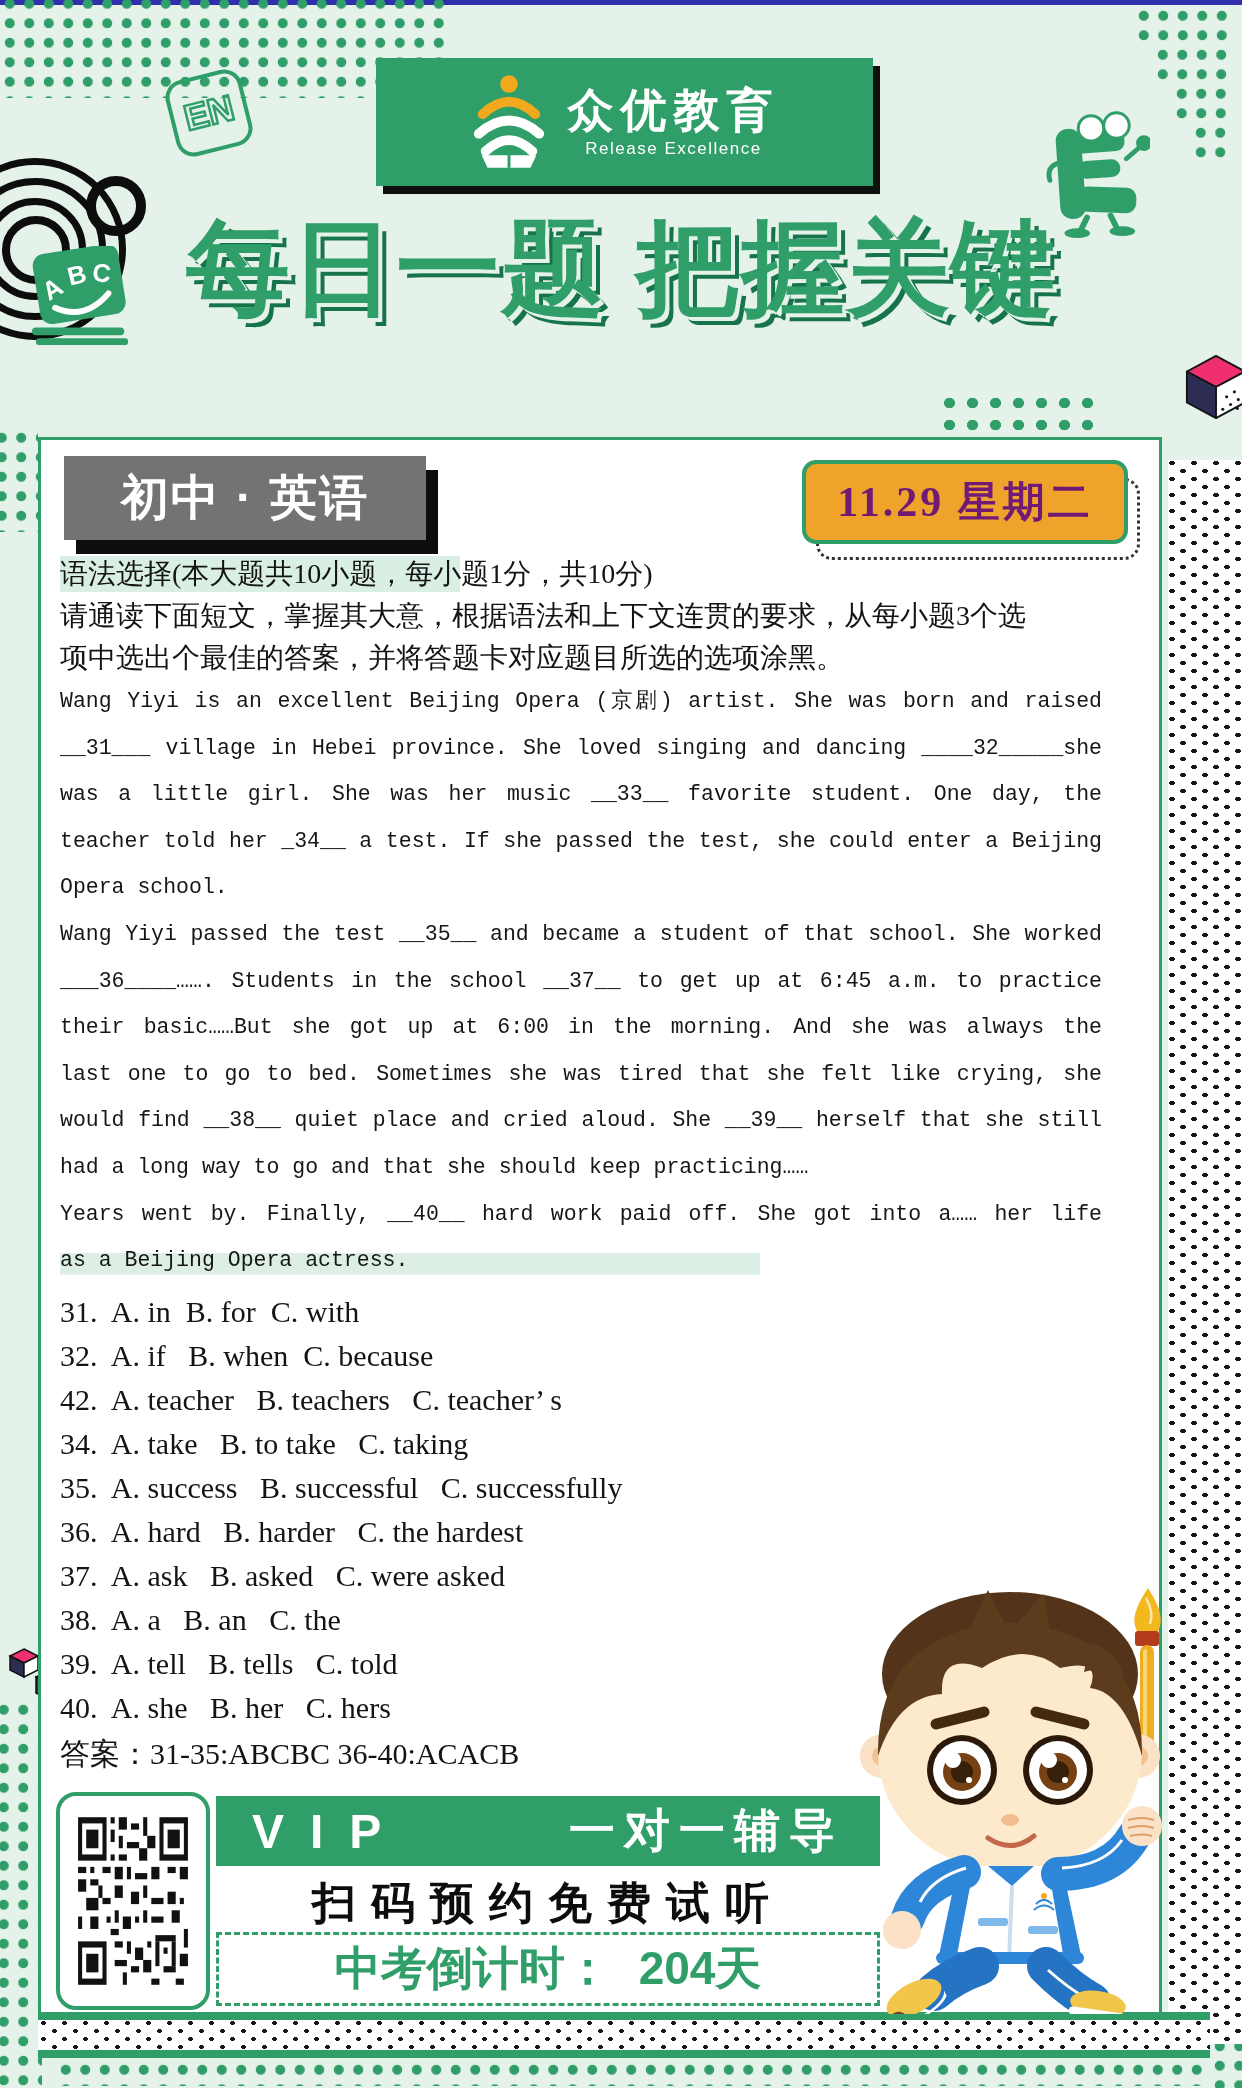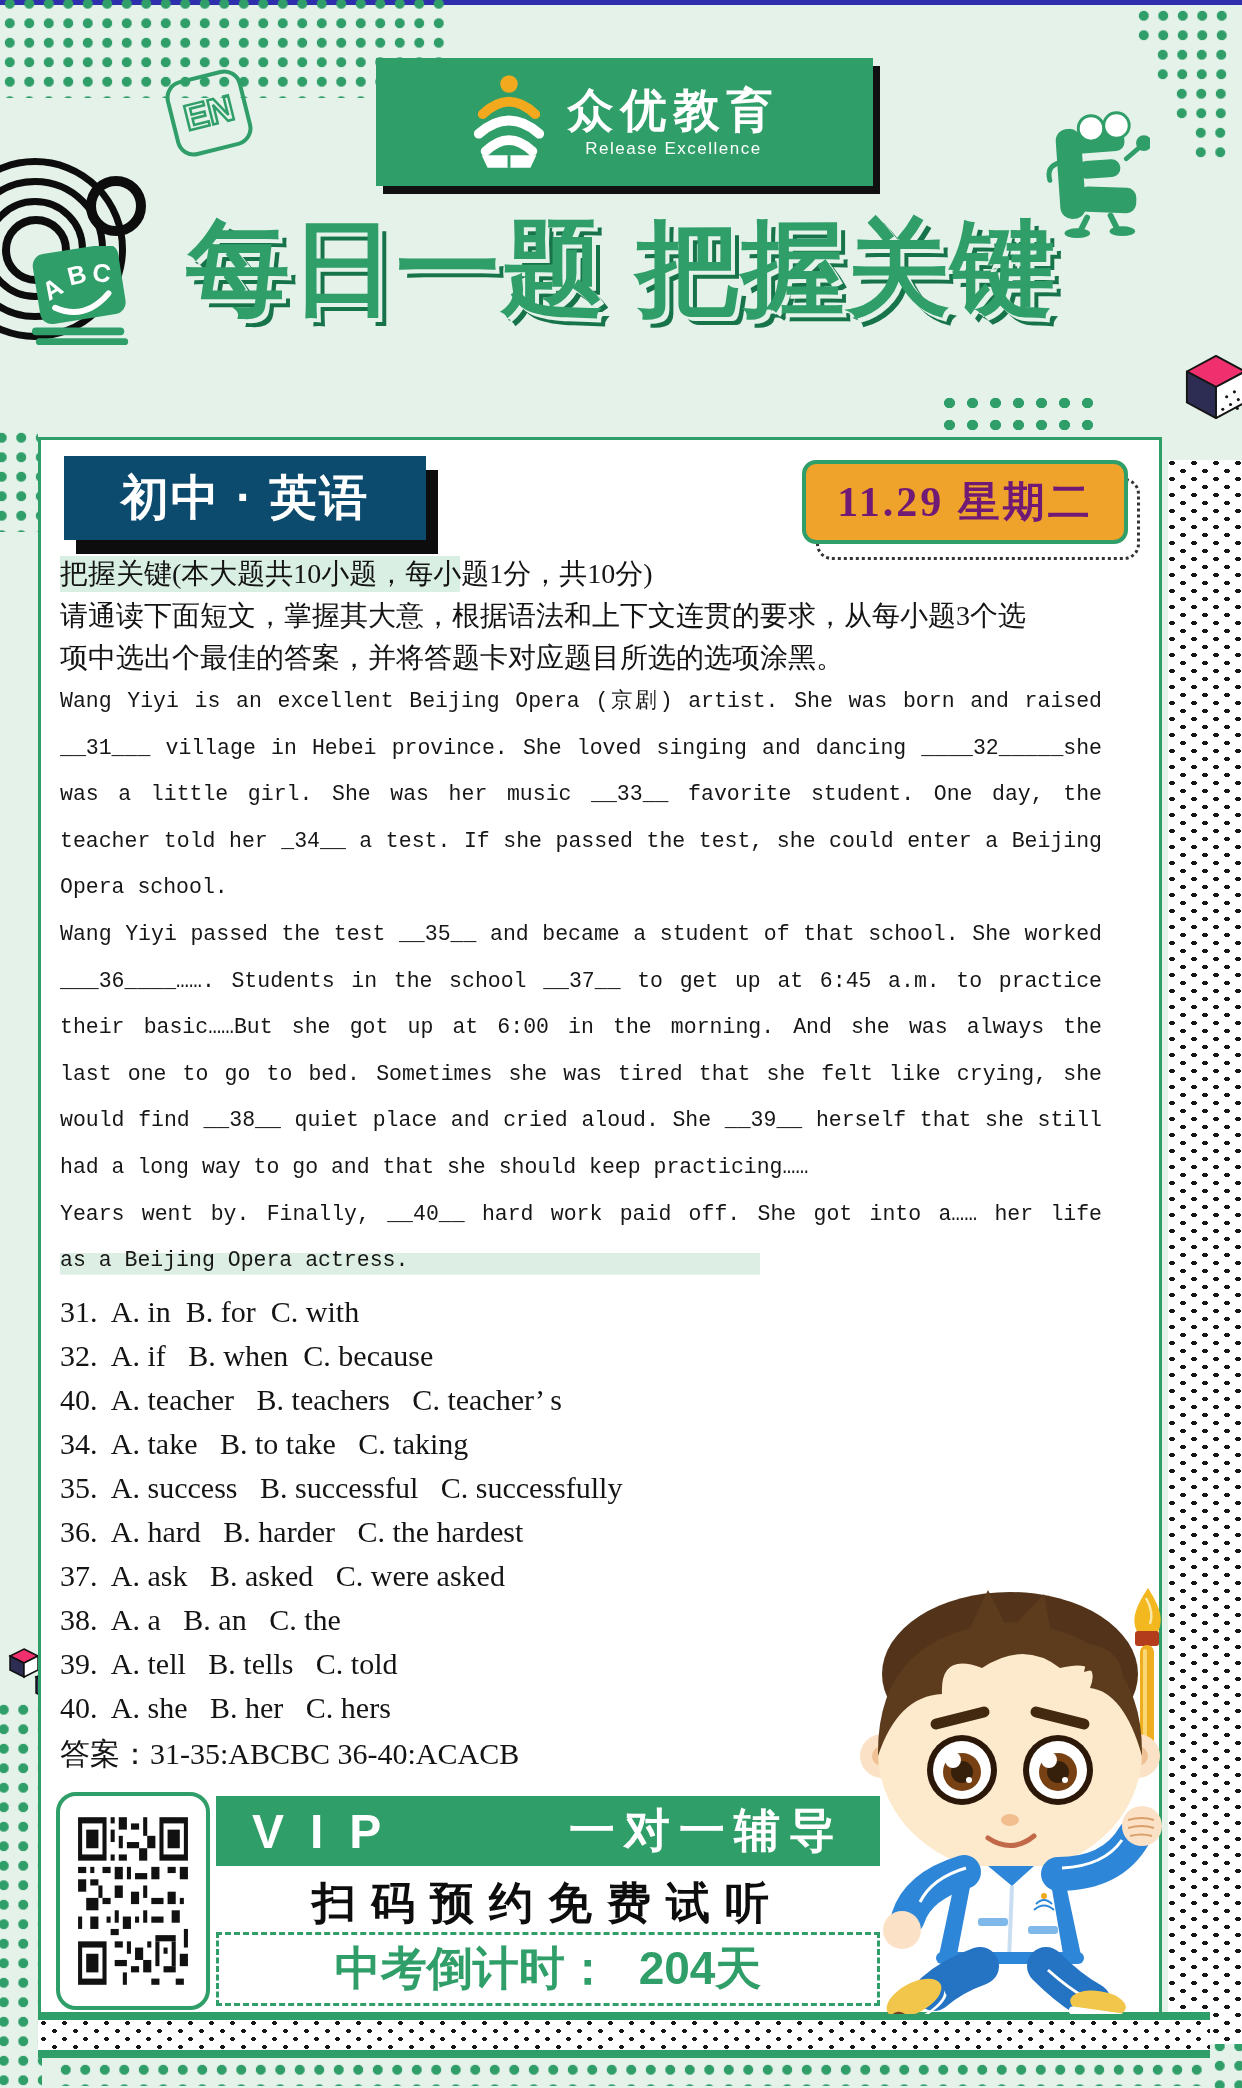--- a/index.html
+++ b/index.html
@@ -44,21 +44,21 @@
               color:#2f9e68;white-space:nowrap;letter-spacing:1px;
               text-shadow:4px 4px 0 #e4f2ea,8px 8px 0 #17744a;}
 
   
   .card{left:38px;top:437px;width:1118px;height:1576px;background:#fff;border:3px solid #2f9e68;}
   .polka{left:1168px;top:460px;width:74px;height:1584px;background:#fff;
          background-image:radial-gradient(#161616 2.6px,transparent 3px),radial-gradient(#161616 2.6px,transparent 3px);
          background-size:22px 16px,22px 16px;background-position:4px 3px,15px 11px;}
 
   .subj-shadow{left:76px;top:470px;width:362px;height:84px;background:#0d0d0d;}
-  .subj{left:64px;top:456px;width:362px;height:84px;background:#0c4a6e;display:flex;align-items:center;justify-content:center;
+  .subj{left:64px;top:456px;width:362px;height:84px;background:#737373;display:flex;align-items:center;justify-content:center;
         color:#fff;font-size:48px;font-weight:bold;letter-spacing:2px;}
   .date-shadow{left:816px;top:478px;width:318px;height:76px;background:#fff;border:3px dotted #333;border-radius:16px;}
   .date{left:802px;top:460px;width:318px;height:76px;background:#f0a32b;border:4px solid #2f9e68;border-radius:14px;
         display:flex;align-items:center;justify-content:center;font-family:"Liberation Serif",serif;
         font-size:42px;font-weight:bold;color:#701a75;letter-spacing:3px;}
 
   .section{left:60px;top:556px;width:1046px;font-family:"Liberation Serif",serif;font-size:28px;line-height:36px;
            background:linear-gradient(90deg,#d9efe3 0 400px,transparent 400px);}
   .instr1{left:60px;top:598px;width:1046px;font-family:Liberation Serif, serif;font-size:28px;line-height:36px;}
   .instr2{left:60px;top:640px;width:1046px;font-family:"Liberation Serif",serif;font-size:28px;line-height:36px;}
@@ -190,21 +190,21 @@
     <path d="M62,32 L46,40 L46,56 L62,48 Z" fill="#fff" stroke="#111" stroke-width="1.5"></path>
   </svg>
 
   <div class="abs card z1"></div>
 
   <div class="abs subj-shadow z2"></div>
   <div class="abs subj z2">初中 · 英语</div>
   <div class="abs date-shadow z2"></div>
   <div class="abs date z2">11.29  星期二</div>
 
-  <div class="abs section z2">把握关键(本大题共10小题，每小题1分，共10分)</div>
+  <div class="abs section z2">语法选择(本大题共10小题，每小题1分，共10分)</div>
   <div class="abs instr1 z2">请通读下面短文，掌握其大意，根据语法和上下文连贯的要求，从每小题3个选</div>
   <div class="abs instr2 z2">项中选出个最佳的答案，并将答题卡对应题目所选的选项涂黑。</div>
 
   <div class="abs passage z2">
     <div class="pl j">Wang Yiyi is an excellent Beijing Opera (京剧) artist. She was born and raised</div>
     <div class="pl j">__31___ village in Hebei province. She loved singing and dancing ____32_____she</div>
     <div class="pl j">was a little girl. She was her music __33__ favorite student. One day, the</div>
     <div class="pl j">teacher told her _34__ a test. If she passed the test, she could enter a Beijing</div>
     <div class="pl">Opera school.</div>
     <div class="pl j">Wang Yiyi passed the test __35__ and became a student of that school. She worked</div>
@@ -213,21 +213,21 @@
     <div class="pl j">last one to go to bed. Sometimes she was tired that she felt like crying, she</div>
     <div class="pl j">would find __38__ quiet place and cried aloud. She __39__ herself that she still</div>
     <div class="pl">had a long way to go and that she should keep practicing……</div>
     <div class="pl j">Years went by. Finally, __40__ hard work paid off. She got into a…… her life</div>
     <div class="pl hl">as a Beijing Opera actress.</div>
   </div>
 
   <div class="abs opts z2">
     <div class="opt">31.  A. in  B. for  C. with</div>
     <div class="opt">32.  A. if   B. when  C. because</div>
-    <div class="opt">40.  A. teacher   B. teachers   C. teacher’ s</div>
+    <div class="opt">42.  A. teacher   B. teachers   C. teacher’ s</div>
     <div class="opt">34.  A. take   B. to take   C. taking</div>
     <div class="opt">35.  A. success   B. successful   C. successfully</div>
     <div class="opt">36.  A. hard   B. harder   C. the hardest</div>
     <div class="opt">37.  A. ask   B. asked   C. were asked</div>
     <div class="opt">38.  A. a   B. an   C. the</div>
     <div class="opt">39.  A. tell   B. tells   C. told</div>
     <div class="opt">40.  A. she   B. her   C. hers</div>
   </div>
   <div class="abs ans z2">答案：31-35:ABCBC 36-40:ACACB</div>
 

